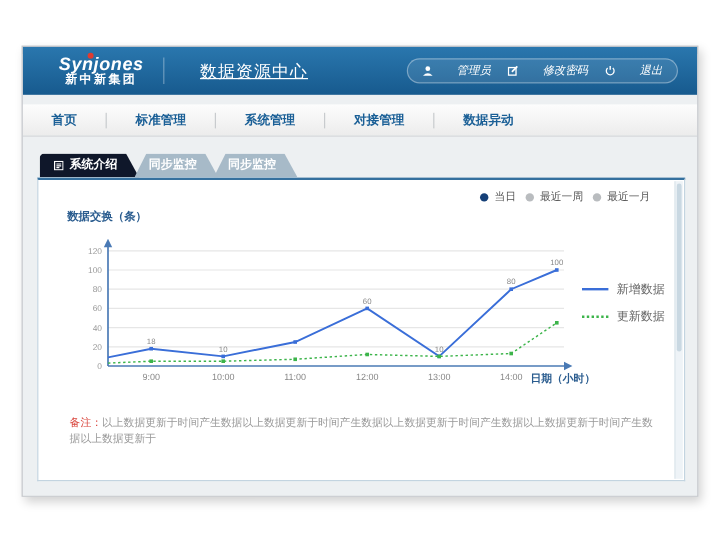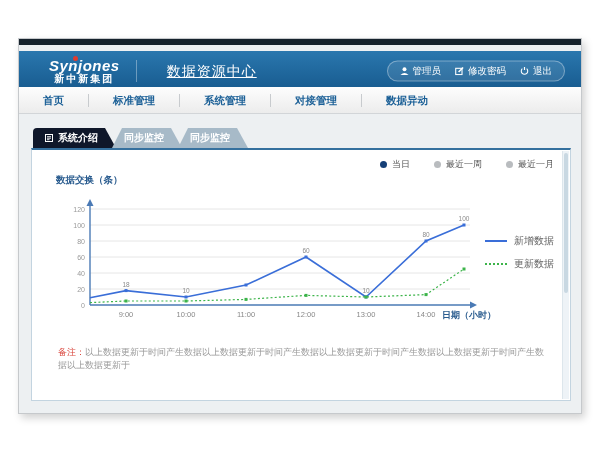--- a/index.html
+++ b/index.html
@@ -1,42 +1,42 @@
 <!DOCTYPE html>
 <html><head>
 <meta charset="utf-8">
 <style>
   * { margin:0; padding:0; box-sizing:border-box; }
   html,body { width:600px; height:450px; background:#ffffff; font-family:"Liberation Sans","DejaVu Sans",sans-serif; overflow:hidden; }
   .screen { position:relative; width:600px; height:450px; background:#ffffff; }
   .window { position:absolute; left:18px; top:38px; width:564px; height:376px; background:#edf0f2; border:1px solid #c6c9cc; box-shadow:3px 4px 8px rgba(0,0,0,0.18); overflow:hidden; }
   .top-strip { position:absolute; left:0; top:0; width:100%; height:6px; background:#16222c; }
   
-  .header { position:absolute; left:0; top:12px; width:100%; height:40px; background:linear-gradient(#2a77ae,#175a8e); display:flex; align-items:center; }
+  .header { position:absolute; left:0; top:0; width:100%; height:40px; background:linear-gradient(#2a77ae,#175a8e); display:flex; align-items:center; }
   .logo { position:relative; margin-left:30px; color:#fff; text-align:center; line-height:1.05; }
   .logo-main { font-size:15px; font-weight:bold; letter-spacing:0.5px; font-style:italic; }
   .logo-dot { position:absolute; left:24px; top:-2px; width:5px; height:5px; background:#e03b30; border-radius:50%; }
   .logo-sub { font-size:10px; font-weight:bold; letter-spacing:2px; }
   .app-title { margin-left:16px; padding-left:30px; border-left:1px solid rgba(255,255,255,0.35); color:#fff; font-size:14px; letter-spacing:1px; height:22px; line-height:22px;text-decoration:underline; }
   .user-menu { position:absolute; right:16px; top:50%; transform:translateY(-50%); display:flex; align-items:center; gap:14px; background:rgba(255,255,255,0.10); border:1px solid rgba(255,255,255,0.35); border-radius:11px; padding:3px 12px; }
-  .user-item { display:flex; align-items:center; gap:4px; color:#fff; font-size:9.5px; cursor:pointer; white-space:nowrap; }
+  .user-item { display:flex; align-items:center; gap:20px; color:#fff; font-size:9.5px; cursor:pointer; white-space:nowrap;font-style:italic; }
   .user-item svg { display:block; }
   
   .nav { position:absolute; left:0; top:48px; width:100%; height:27px; background:linear-gradient(#fdfdfd,#ececec); border-bottom:1px solid #d2d5d8; display:flex; align-items:center; }
   .nav-item { color:#1a5f96; font-size:10.5px; font-weight:bold; padding:0 24px; height:14px; line-height:14px; cursor:pointer; }
   .nav-sep { width:1px; height:13px; background:#c8cbce; }
   
   .content { position:absolute; left:0; top:75px; width:100%; height:301px; background:#edf0f2; }
   .tabs { position:absolute; left:14px; top:14px; height:20px; display:flex; }
   .tab { height:20px; line-height:20px; font-size:10px; font-weight:bold; color:#fff; padding:0 18px 0 12px; cursor:pointer; }
   .tab.active { background:#0f172a; clip-path:polygon(0 0,calc(100% - 11px) 0,100% 100%,0 100%); border-top-left-radius:4px; display:flex; align-items:center; gap:5px; }
   .tab.inactive { background:#a7bac8; clip-path:polygon(10px 0,calc(100% - 11px) 0,100% 100%,0 100%); margin-left:-4px; }
   .panel { position:absolute; left:12px; top:34px; width:540px; height:253px; background:#ffffff; border:1px solid #c3d4e0; border-top:2px solid #35709e; }
   
-  .filters { position:absolute; top:8px; right:16px; display:flex; gap:24px; }
+  .filters { position:absolute; top:8px; right:28px; display:flex; gap:8px; }
   .filter { display:flex; align-items:center; gap:5px; font-size:9px; color:#555; cursor:pointer; }
   .radio-dot { width:7px; height:7px; border-radius:50%; background:#b9bcbf; }
   .filter.selected .radio-dot { background:#153f77; }
   
   .y-title { position:absolute; left:24px; top:24px; font-size:9.5px; font-weight:bold; color:#2a5c8f; }
   .chart-svg { position:absolute; left:40px; top:46px; }
   .legend { position:absolute; right:16px; top:84px; display:flex; flex-direction:column; gap:9px; }
   .legend-item { display:flex; align-items:center; gap:7px; font-size:10px; color:#666; cursor:pointer; white-space:nowrap; }
   .legend-line { width:22px; height:0; }
   .legend-line.solid { border-top:2px solid #3a6ed8; }

